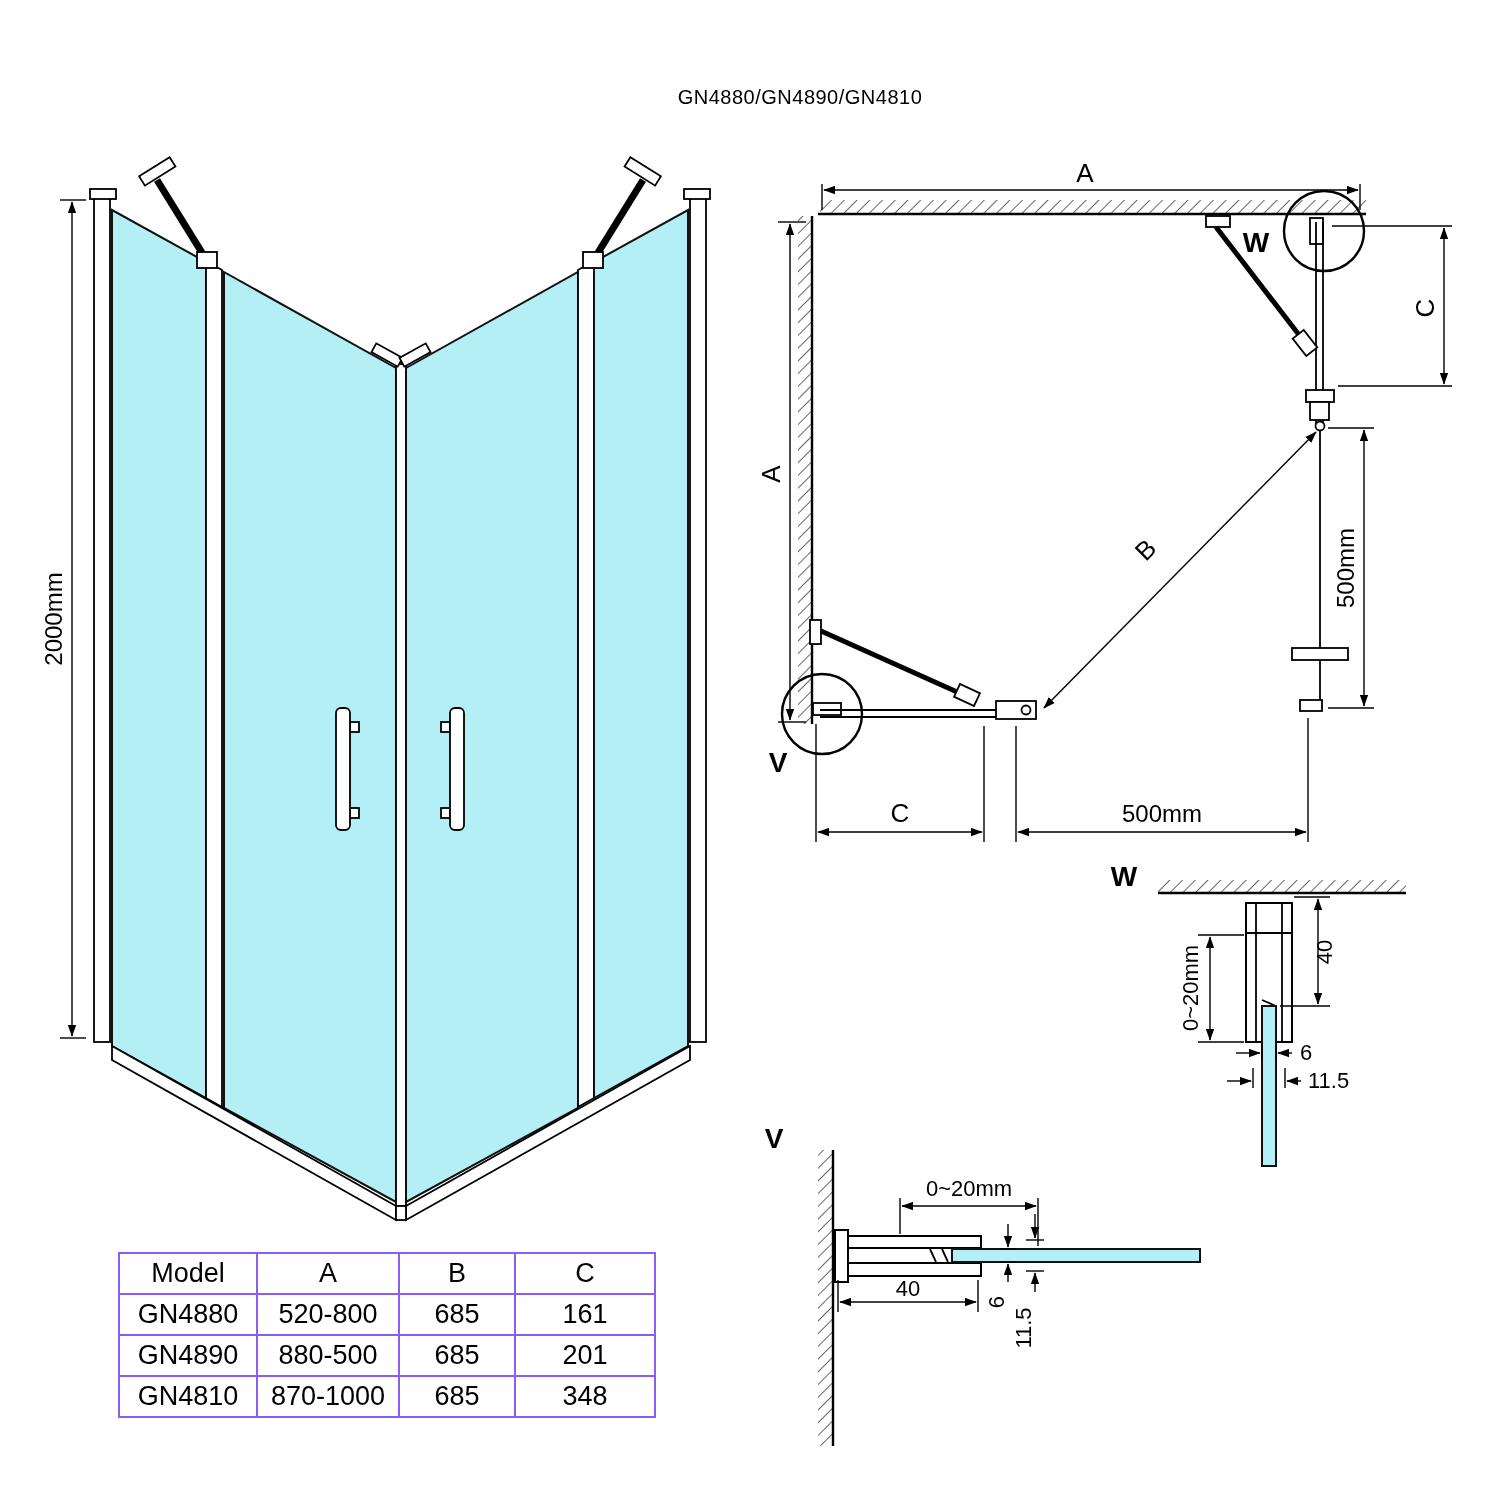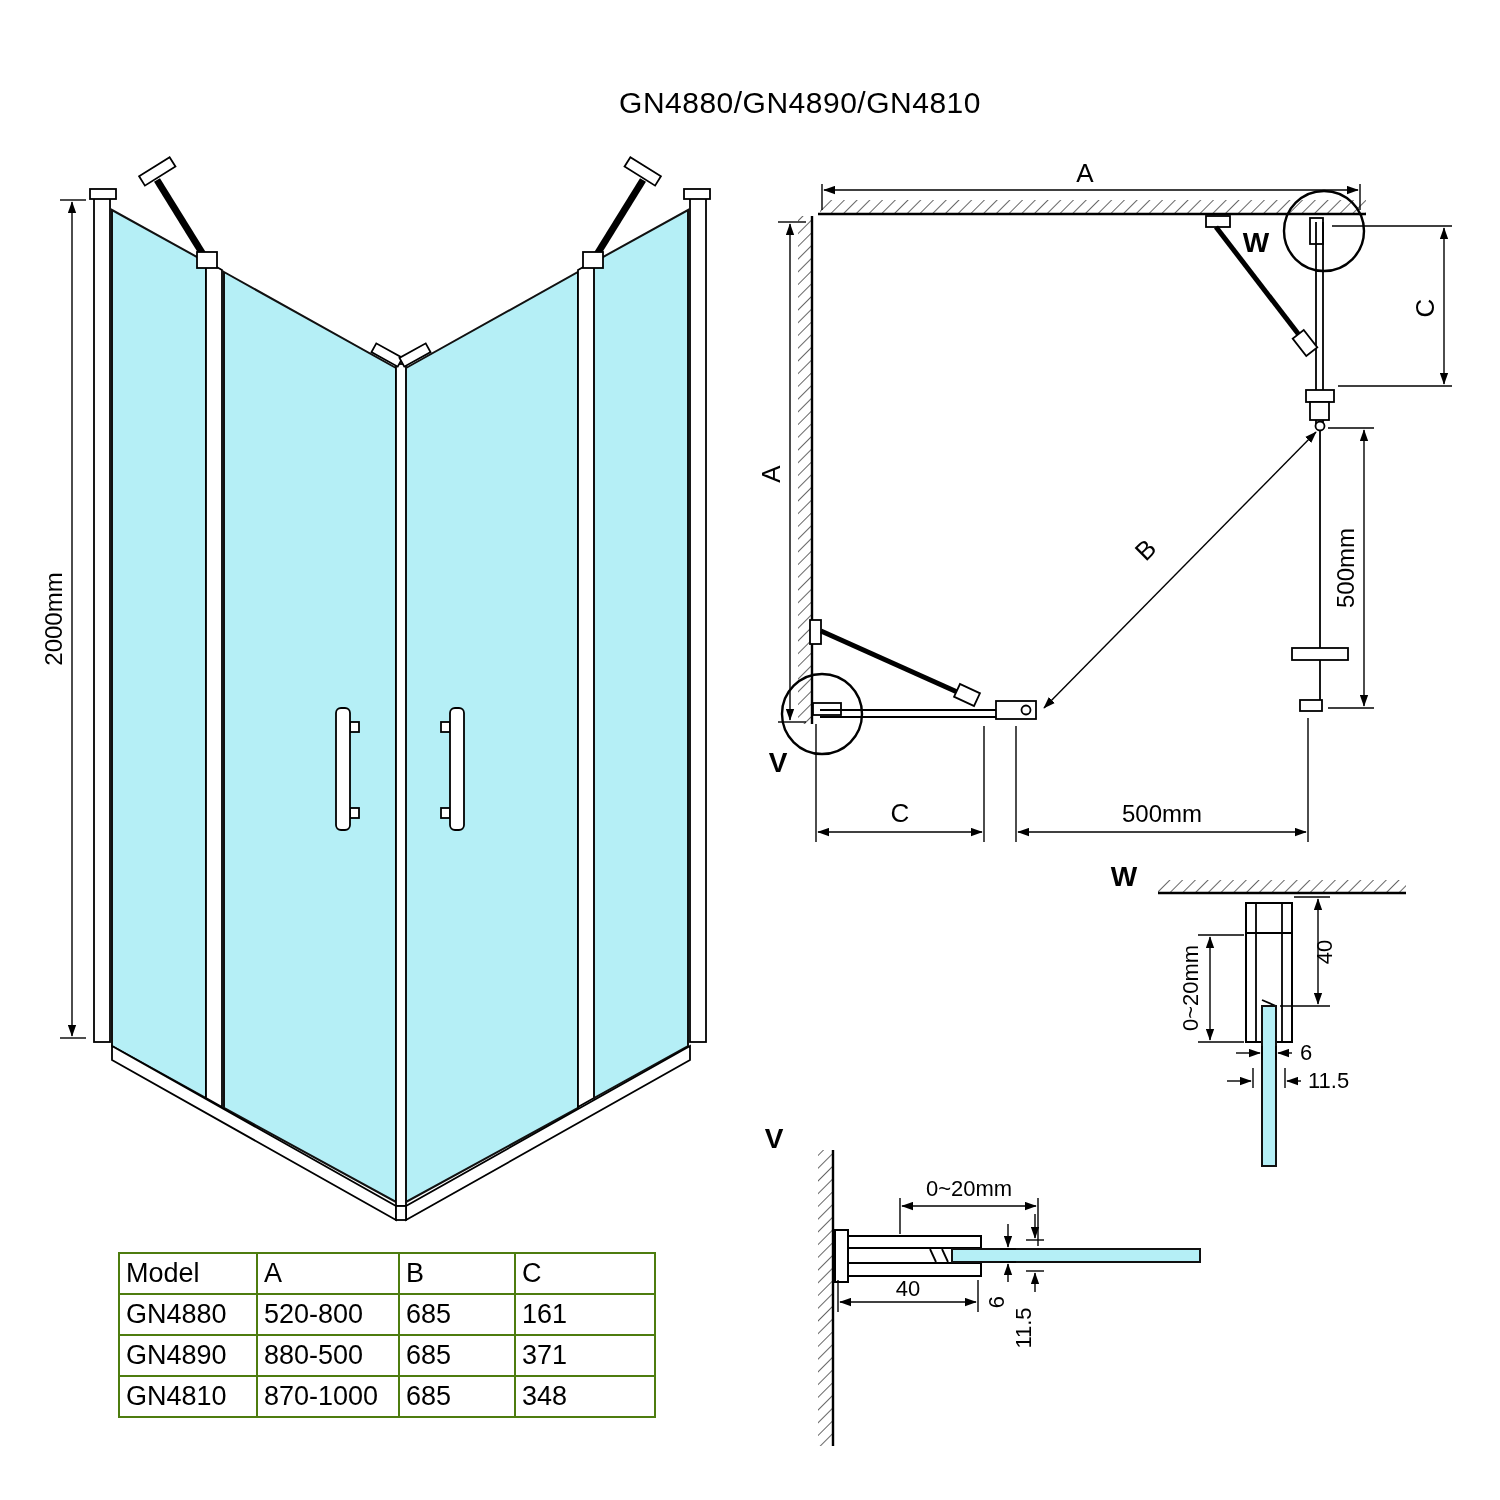--- a/index.html
+++ b/index.html
@@ -1,31 +1,31 @@
 <!DOCTYPE html>
 <html><head>
 <meta charset="utf-8">
 <style>
   * { margin:0; padding:0; box-sizing:border-box; }
   html,body { width:1500px; height:1500px; background:#fff; font-family:"Liberation Sans", sans-serif; color:#000; position:relative; overflow:hidden; }
-  .title { position:absolute; top:86px; left:100px; width:1400px; text-align:center; font-size:30px; letter-spacing:0.5px; }
+  .title { position:absolute; top:86px; left:100px; width:1400px; text-align:center; font-size:20px; letter-spacing:0.5px; }
   svg.drawing { position:absolute; top:0; left:0; }
   svg text { font-family:"Liberation Sans", sans-serif; fill:#000; }
   .t22 { font-size:22px; }
   .t24 { font-size:24px; }
   .t26 { font-size:26px; }
   .t28 { font-size:28px; font-weight:bold; }
   .dim   { stroke:#000; stroke-width:1.4; fill:none; }
   .pline { stroke:#000; stroke-width:1.8; fill:none; }
   .thick { stroke:#000; stroke-width:2.4; fill:none; }
   .metal  { fill:#fff; stroke:#000; stroke-width:1.8; }
   .metal2 { fill:#fff; stroke:#000; stroke-width:2; }
   .glass  { fill:#b5eff6; stroke:#111; stroke-width:2; }
   .model-table { position:absolute; left:118px; top:1252px; border-collapse:collapse; font-size:27px; }
-  .model-table th, .model-table td { border:2px solid #4d7c0f; text-align:left; font-weight:400; height:41px; padding:0 6px; }
+  .model-table th, .model-table td { border:2px solid #8b5cf6; text-align:center; font-weight:400; height:41px; padding:0 6px; }
   .col-model{ width:138px; } .col-a{ width:142px; } .col-b{ width:116px; } .col-c{ width:140px; }
 </style>
 </head>
 <body>
 
 <div class="title">GN4880/GN4890/GN4810</div>
 
 <svg class="drawing" width="1500" height="1500" viewBox="0 0 1500 1500">
   <defs>
     <marker id="ah" viewBox="0 0 10 7" refX="9.3" refY="3.5" markerWidth="12" markerHeight="9" orient="auto-start-reverse" markerUnits="userSpaceOnUse">
@@ -279,21 +279,21 @@
   <tr>
     <td>GN4880</td>
     <td>520-800</td>
     <td>685</td>
     <td>161</td>
   </tr>
   <tr>
     <td>GN4890</td>
     <td>880-500</td>
     <td>685</td>
-    <td>371</td>
+    <td>201</td>
   </tr>
   <tr>
     <td>GN4810</td>
     <td>870-1000</td>
     <td>685</td>
     <td>348</td>
   </tr>
 </tbody>
   </table>
 

